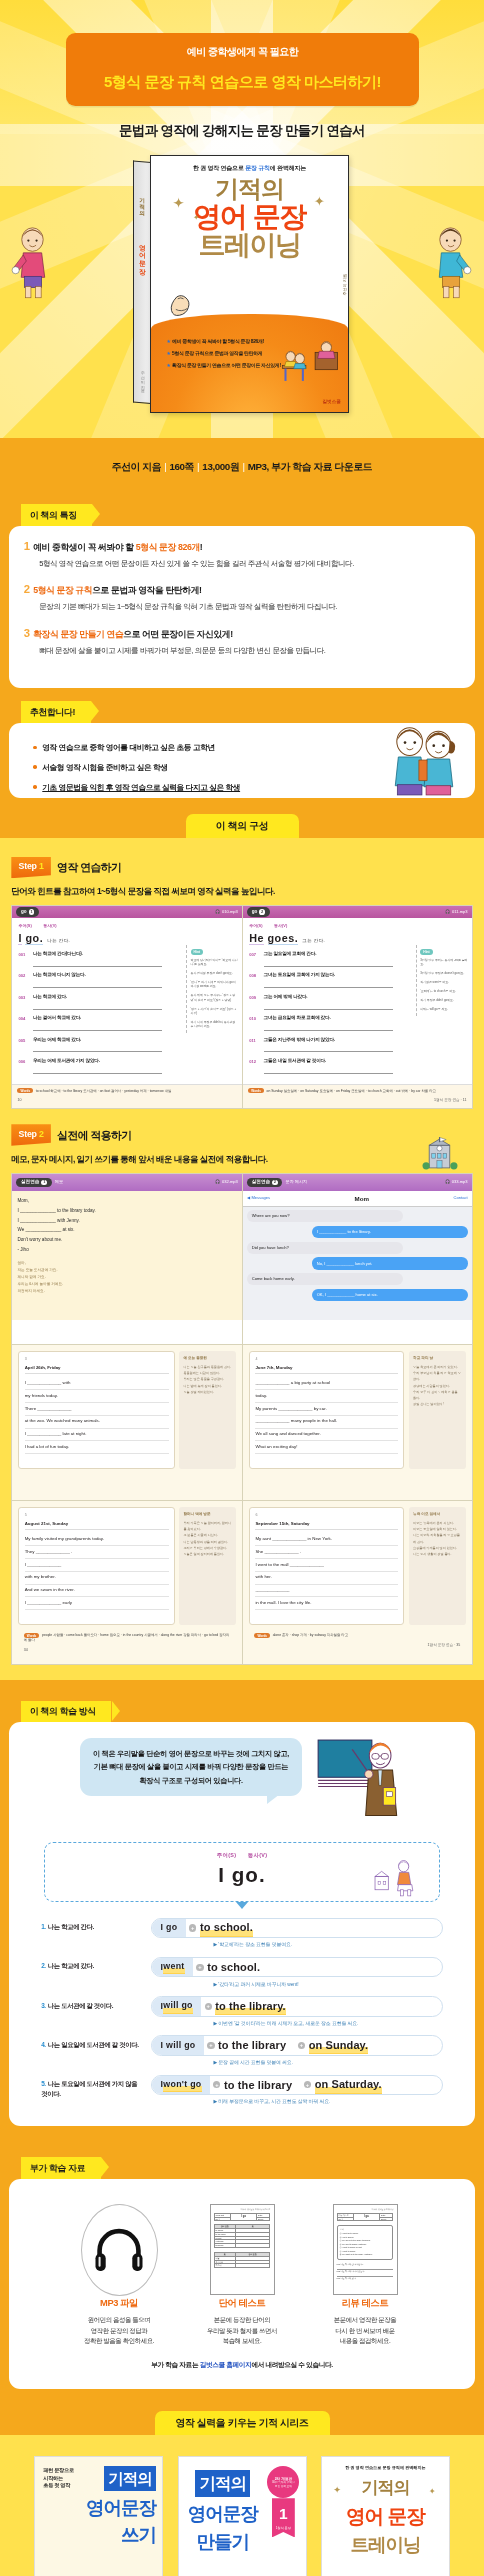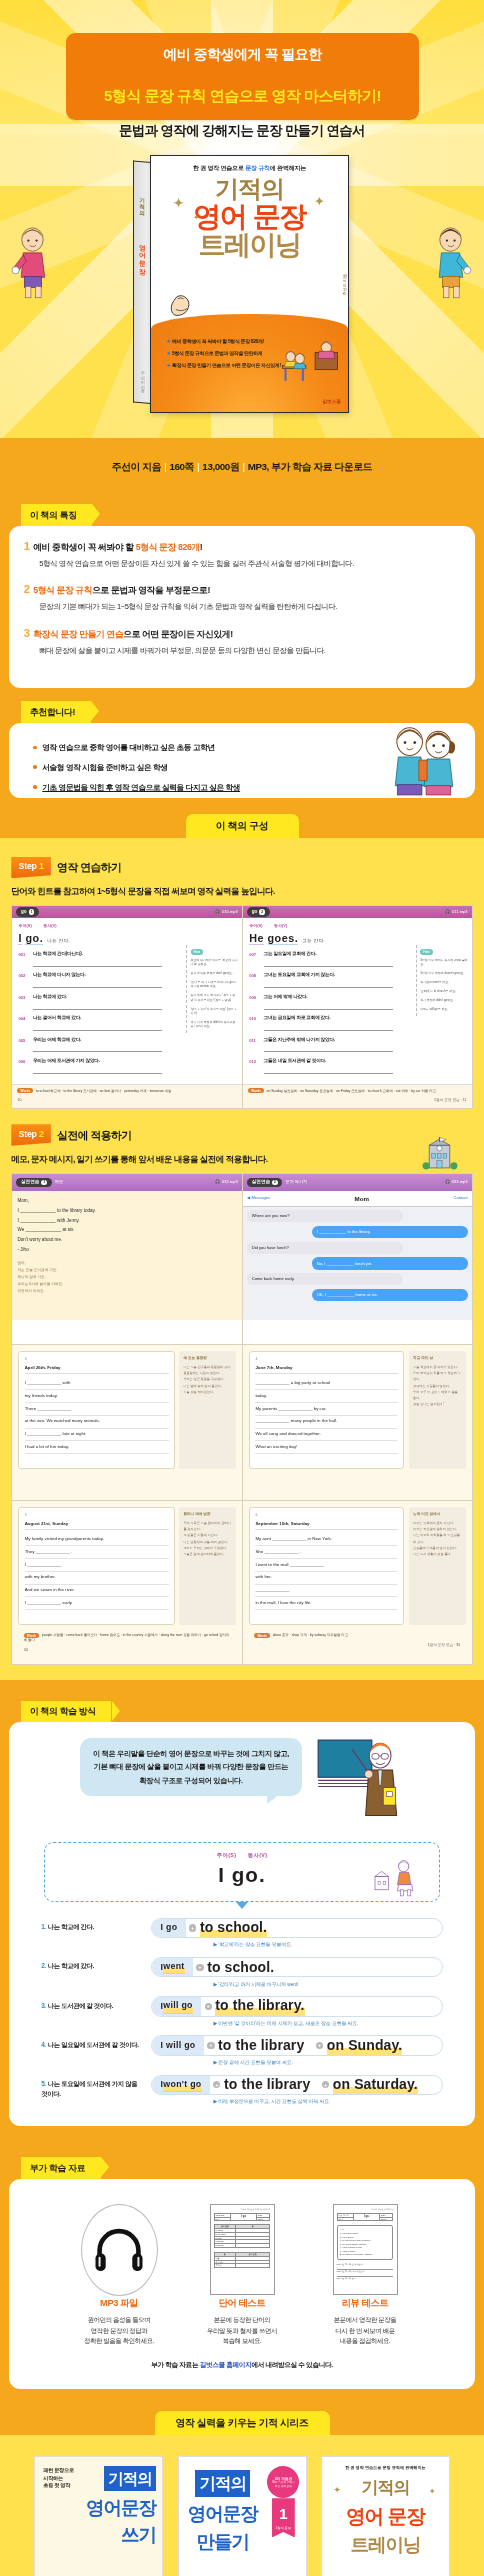--- a/index.html
+++ b/index.html
@@ -31,21 +31,21 @@
   }
   .hero-band{
     position:absolute;left:0;right:0;bottom:0;height:57px;
     background:#f5a81c;
   }
   .headline-box{
     position:absolute; left:66px; top:33px; width:353px; padding:11.3px 5.2px 12.4px;
     background:#f07c0a; border-radius:9.3px; text-align:center;
     box-shadow:0 1.5px 0 rgba(0,0,0,.07);
   }
-  .headline-box .l1{font-size:14px;font-weight:bold;color:#ffffff;letter-spacing:-0.5px;margin-bottom:20px;}
+  .headline-box .l1{font-size:10px;font-weight:bold;color:#ffffff;letter-spacing:-0.5px;margin-bottom:12px;}
   .headline-box .l2{font-size:15px;font-weight:bold;color:#ffe91f;letter-spacing:-0.5px;}
   .subhead{
     position:absolute;left:0;right:0;top:121px;text-align:center;
     font-size:13.4px;font-weight:bold;color:#1a1a1a;letter-spacing:-0.6px;
   }
 
   
   .book-wrap{position:absolute;left:133px;top:155px;width:216px;height:258px;}
   .book-spine{
     position:absolute;left:0;top:7.2px;width:17.5px;height:242px;
@@ -223,21 +223,21 @@
   .exp-ko{width:103px;font-size:6.4px;font-weight:bold;letter-spacing:-0.4px;padding-top:4.6px;flex:none;}
   .exp-ko .i{color:#2a8fd0;margin-right:2.1px;}
   .exp-right{flex:1;}
   .exp-pill{
     display:flex;align-items:stretch;border:0.5px solid #cfe0ef;border-radius:12.4px;overflow:hidden;background:#fff;
     height:20.6px;
   }
   .exp-pill .lhs{background:#dce9f6;display:flex;align-items:center;padding:0 8.2px;font-size:8.8px;font-weight:bold;letter-spacing:0.3px;}
   .exp-pill .plus{display:flex;align-items:center;padding:0 3.6px;}
   .exp-pill .plus b{background:#b8b8b8;color:#fff;border-radius:50%;width:7.2px;height:7.2px;display:flex;align-items:center;justify-content:center;font-size:5.7px;}
-  .exp-pill .rhs{display:flex;align-items:center;font-size:14px;font-weight:bold;padding-right:8.2px;letter-spacing:0.1px;}
+  .exp-pill .rhs{display:flex;align-items:center;font-size:11px;font-weight:bold;padding-right:8.2px;letter-spacing:0.1px;}
   .mark{background:linear-gradient(transparent 62%, #ffe27a 62%);}
   .uline{border-bottom:1px solid #ffd24d;}
   .exp-note{font-size:4.9px;color:#3a7fb5;margin:3.1px 0 0 62px;letter-spacing:-0.1px;}
 
   
   .bonus-grid{display:flex;justify-content:center;gap:15px;margin-top:13.4px;text-align:center;}
   .bonus-col{width:108px;}
   .bonus-thumb{height:93px;display:flex;align-items:center;justify-content:center;}
   .hp-oval{width:77px;height:92px;border:0.8px solid #bbb;border-radius:50%;display:flex;align-items:center;justify-content:center;}
   .sheet{width:65px;height:91px;border:0.5px solid #9b9b9b;background:#fff;padding:3.1px;font-size:2.3px;color:#333;text-align:left;}
@@ -385,21 +385,21 @@
   </section>
 
   <section class="orange-sec" style="padding-top:9.3px;">
     <div class="tab-label">이 책의 특징</div>
     <div class="white-card">
       <div class="feat">
         <div class="feat-h"><span class="num">1</span><span>예비 중학생이 꼭 써봐야 할 </span><span class="hl">5형식 문장 826개</span><span>!</span></div>
         <div class="feat-p">5형식 영작 연습으로 어떤 문장이든 자신 있게 쓸 수 있는 힘을 길러 주관식 서술형 평가에 대비합니다.</div>
       </div>
       <div class="feat">
-        <div class="feat-h"><span class="num">2</span><span class="hl">5형식 문장 규칙</span><span>으로 문법과 영작을 부정문으로!</span></div>
+        <div class="feat-h"><span class="num">2</span><span class="hl">5형식 문장 규칙</span><span>으로 문법과 영작을 탄탄하게!</span></div>
         <div class="feat-p">문장의 기본 뼈대가 되는 1~5형식 문장 규칙을 익혀 기초 문법과 영작 실력을 탄탄하게 다집니다.</div>
       </div>
       <div class="feat" style="margin-bottom:16px;">
         <div class="feat-h"><span class="num">3</span><span class="hl">확장식 문장 만들기 연습</span><span>으로 어떤 문장이든 자신있게!</span></div>
         <div class="feat-p">뼈대 문장에 살을 붙이고 시제를 바꿔가며 부정문, 의문문 등의 다양한 변신 문장을 만듭니다.</div>
       </div>
     </div>
   </section>
 
   <section class="orange-sec" style="padding-top:13.4px;padding-bottom:4.1px;">

